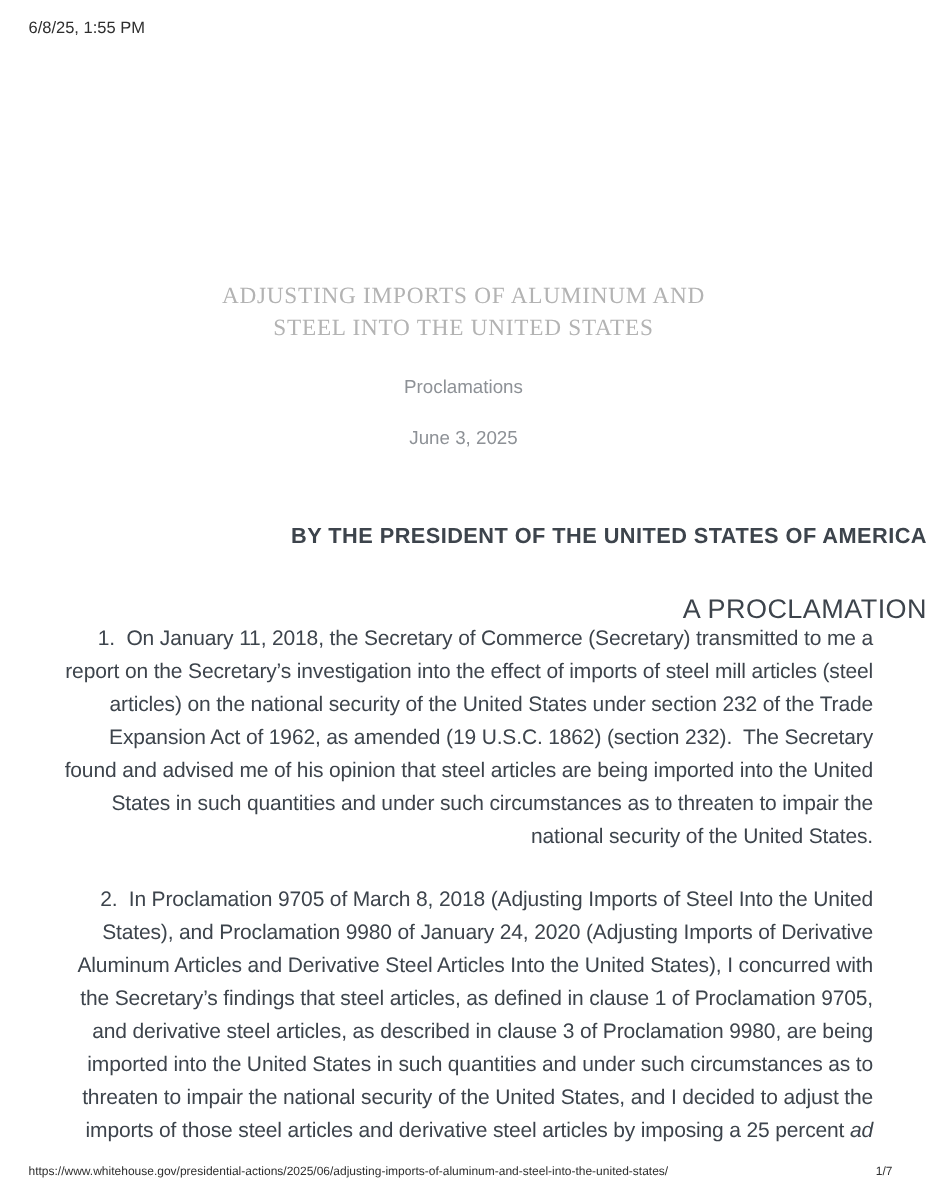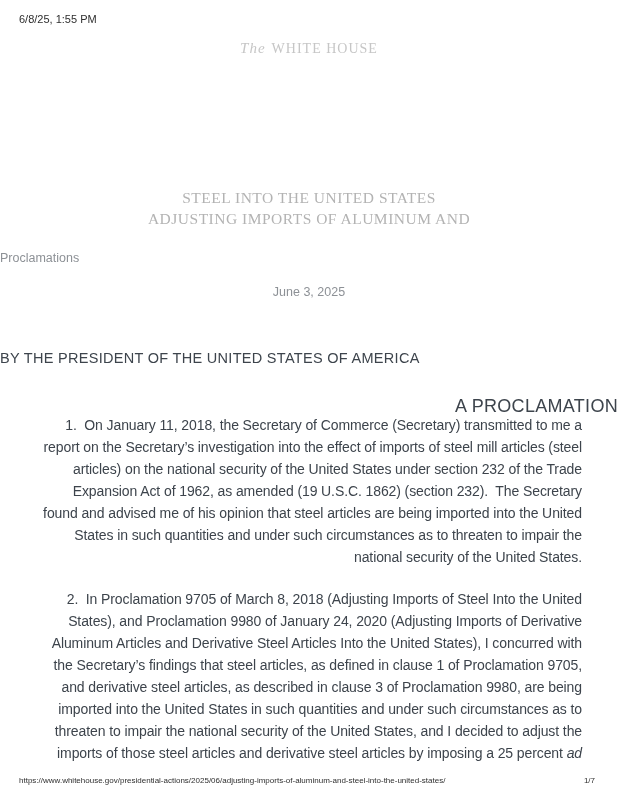--- a/index.html
+++ b/index.html
@@ -106,43 +106,45 @@
     font-size: 15.5px;
     line-height: 21px;
     letter-spacing: 0.5px;
     color: #b3b3b3;
   }
   .article-category {
     position: absolute;
     top: 251px;
     left: 0;
     width: 100%;
+    text-align: center;
     font-size: 12.5px;
     color: #8d9196;
   }
   .article-date {
     position: absolute;
     top: 285px;
     left: 0;
     width: 100%;
     text-align: center;
     font-size: 12.5px;
     color: #8d9196;
   }
 
   
   .byline {
     position: absolute;
     top: 350px;
     left: 0;
     width: 100%;
-    text-align: left;
+    text-align: right;
     font-size: 14.5px;
     letter-spacing: 0.3px;
     color: #3d444c;
+    font-weight: bold;
   }
   .subheading {
     position: absolute;
     top: 396px;
     left: 0;
     width: 100%;
     text-align: right;
     font-size: 18px;
     letter-spacing: 0.3px;
     color: #3d444c;
@@ -169,28 +171,25 @@
 </style>
 </head>
 <body>
 
 <div class="page">
 
   <div class="print-header">
     <span class="print-datetime">6/8/25, 1:55 PM</span>
   </div>
 
-  <div class="masthead">
-    <span class="the">The</span><span class="house">WHITE HOUSE</span>
-  </div>
 
 
   <div class="article-title">
+    <div>ADJUSTING IMPORTS OF ALUMINUM AND</div>
     <div>STEEL INTO THE UNITED STATES</div>
-    <div>ADJUSTING IMPORTS OF ALUMINUM AND</div>
   </div>
 
   <div class="article-category">Proclamations</div>
 
   <div class="article-date">June 3, 2025</div>
 
   <div class="byline">BY THE PRESIDENT OF THE UNITED STATES OF AMERICA</div>
 
   <div class="subheading">A PROCLAMATION</div>
 

